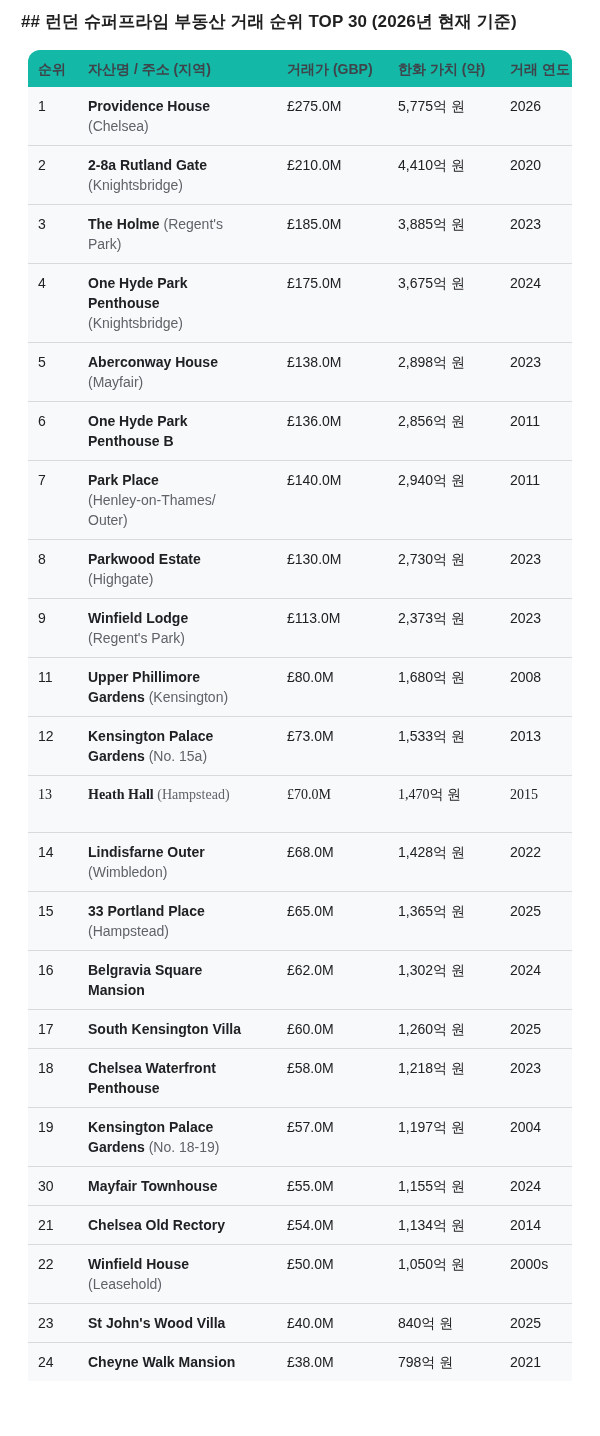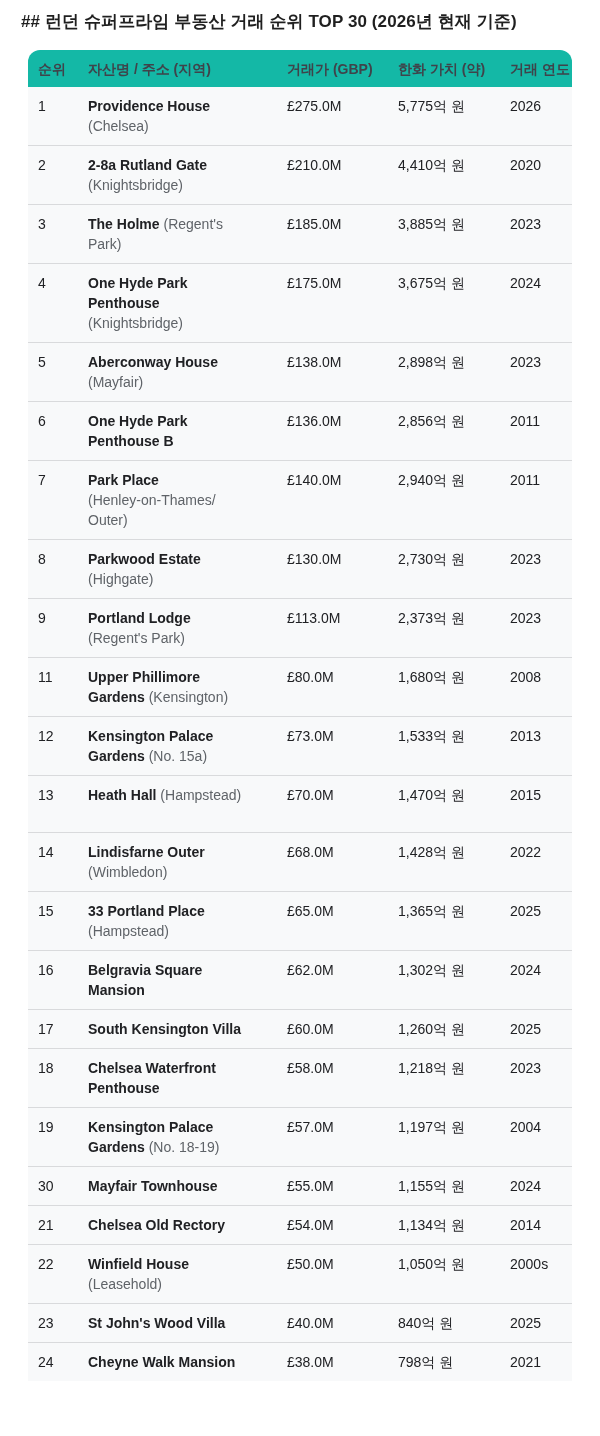--- a/index.html
+++ b/index.html
@@ -33,21 +33,21 @@
     padding: 0; white-space: nowrap;
   }
   .col-rank { padding-left: 10px; }
   tbody td {
     background: #f8f9fa;
     vertical-align: top;
     padding: 9px 0;
   }
   tbody td.col-rank { padding-left: 10px; }
   tbody tr:not(:first-child) td { border-top: 1px solid #d9dadc; }
-  tr.tall { height: 57px; }
+  tr.tall { height: 57px; font-family: Liberation Serif, serif; }
   .asset-inner { width: 156px; }
   .asset-name { font-weight: 700; color: #202124; }
   .asset-loc { font-weight: 400; color: #5f6368; }
 </style>
 </head>
 <body>
 
 <div class="page">
 
   <div class="page-title">## 런던 슈퍼프라임 부동산 거래 순위 TOP 30 (2026년 현재 기준)</div>
@@ -139,21 +139,21 @@
     <td class="col-asset">
       <div class="asset-inner"><span class="asset-name">Parkwood Estate</span> <span class="asset-loc">(Highgate)</span></div>
     </td>
     <td class="col-price">£130.0M</td>
     <td class="col-krw">2,730억 원</td>
     <td class="col-year">2023</td>
   </tr>
           <tr>
     <td class="col-rank">9</td>
     <td class="col-asset">
-      <div class="asset-inner"><span class="asset-name">Portland Lodge</span> <span class="asset-loc">(Regent's Park)</span></div>
+      <div class="asset-inner"><span class="asset-name">Winfield Lodge</span> <span class="asset-loc">(Regent's Park)</span></div>
     </td>
     <td class="col-price">£113.0M</td>
     <td class="col-krw">2,373억 원</td>
     <td class="col-year">2023</td>
   </tr>
           <tr>
     <td class="col-rank">11</td>
     <td class="col-asset">
       <div class="asset-inner"><span class="asset-name">Upper Phillimore Gardens</span> <span class="asset-loc">(Kensington)</span></div>
     </td>

